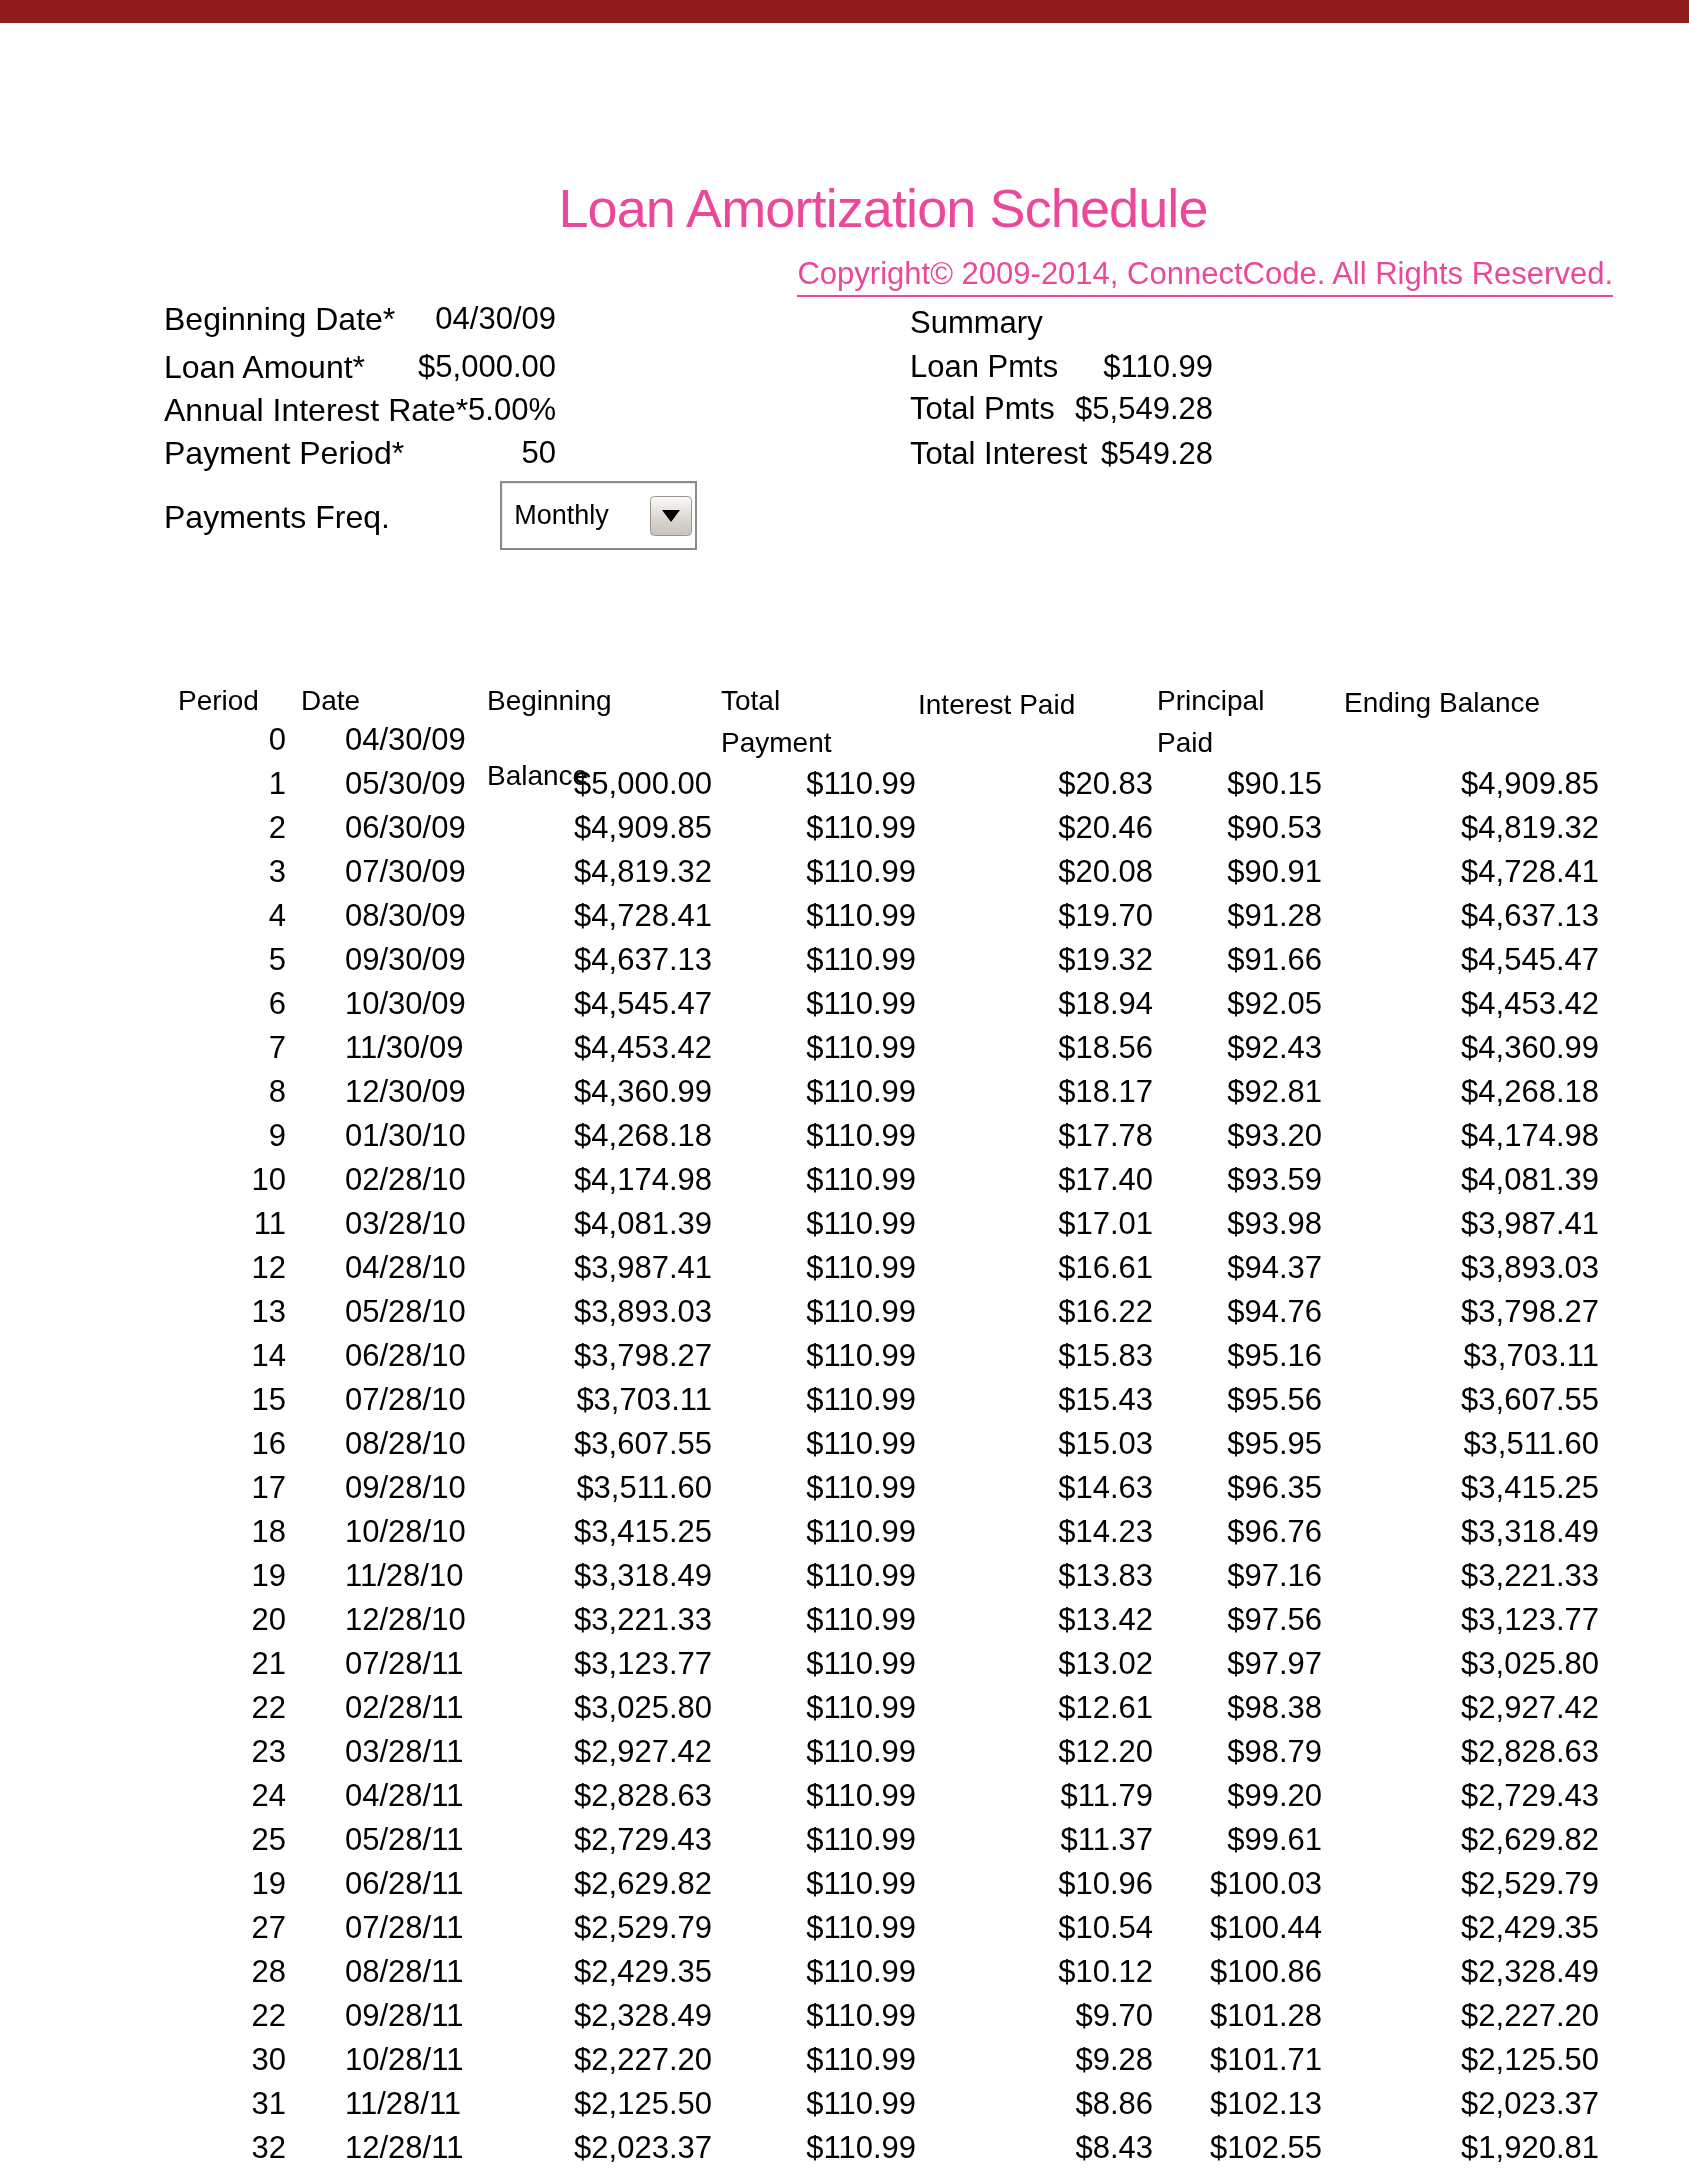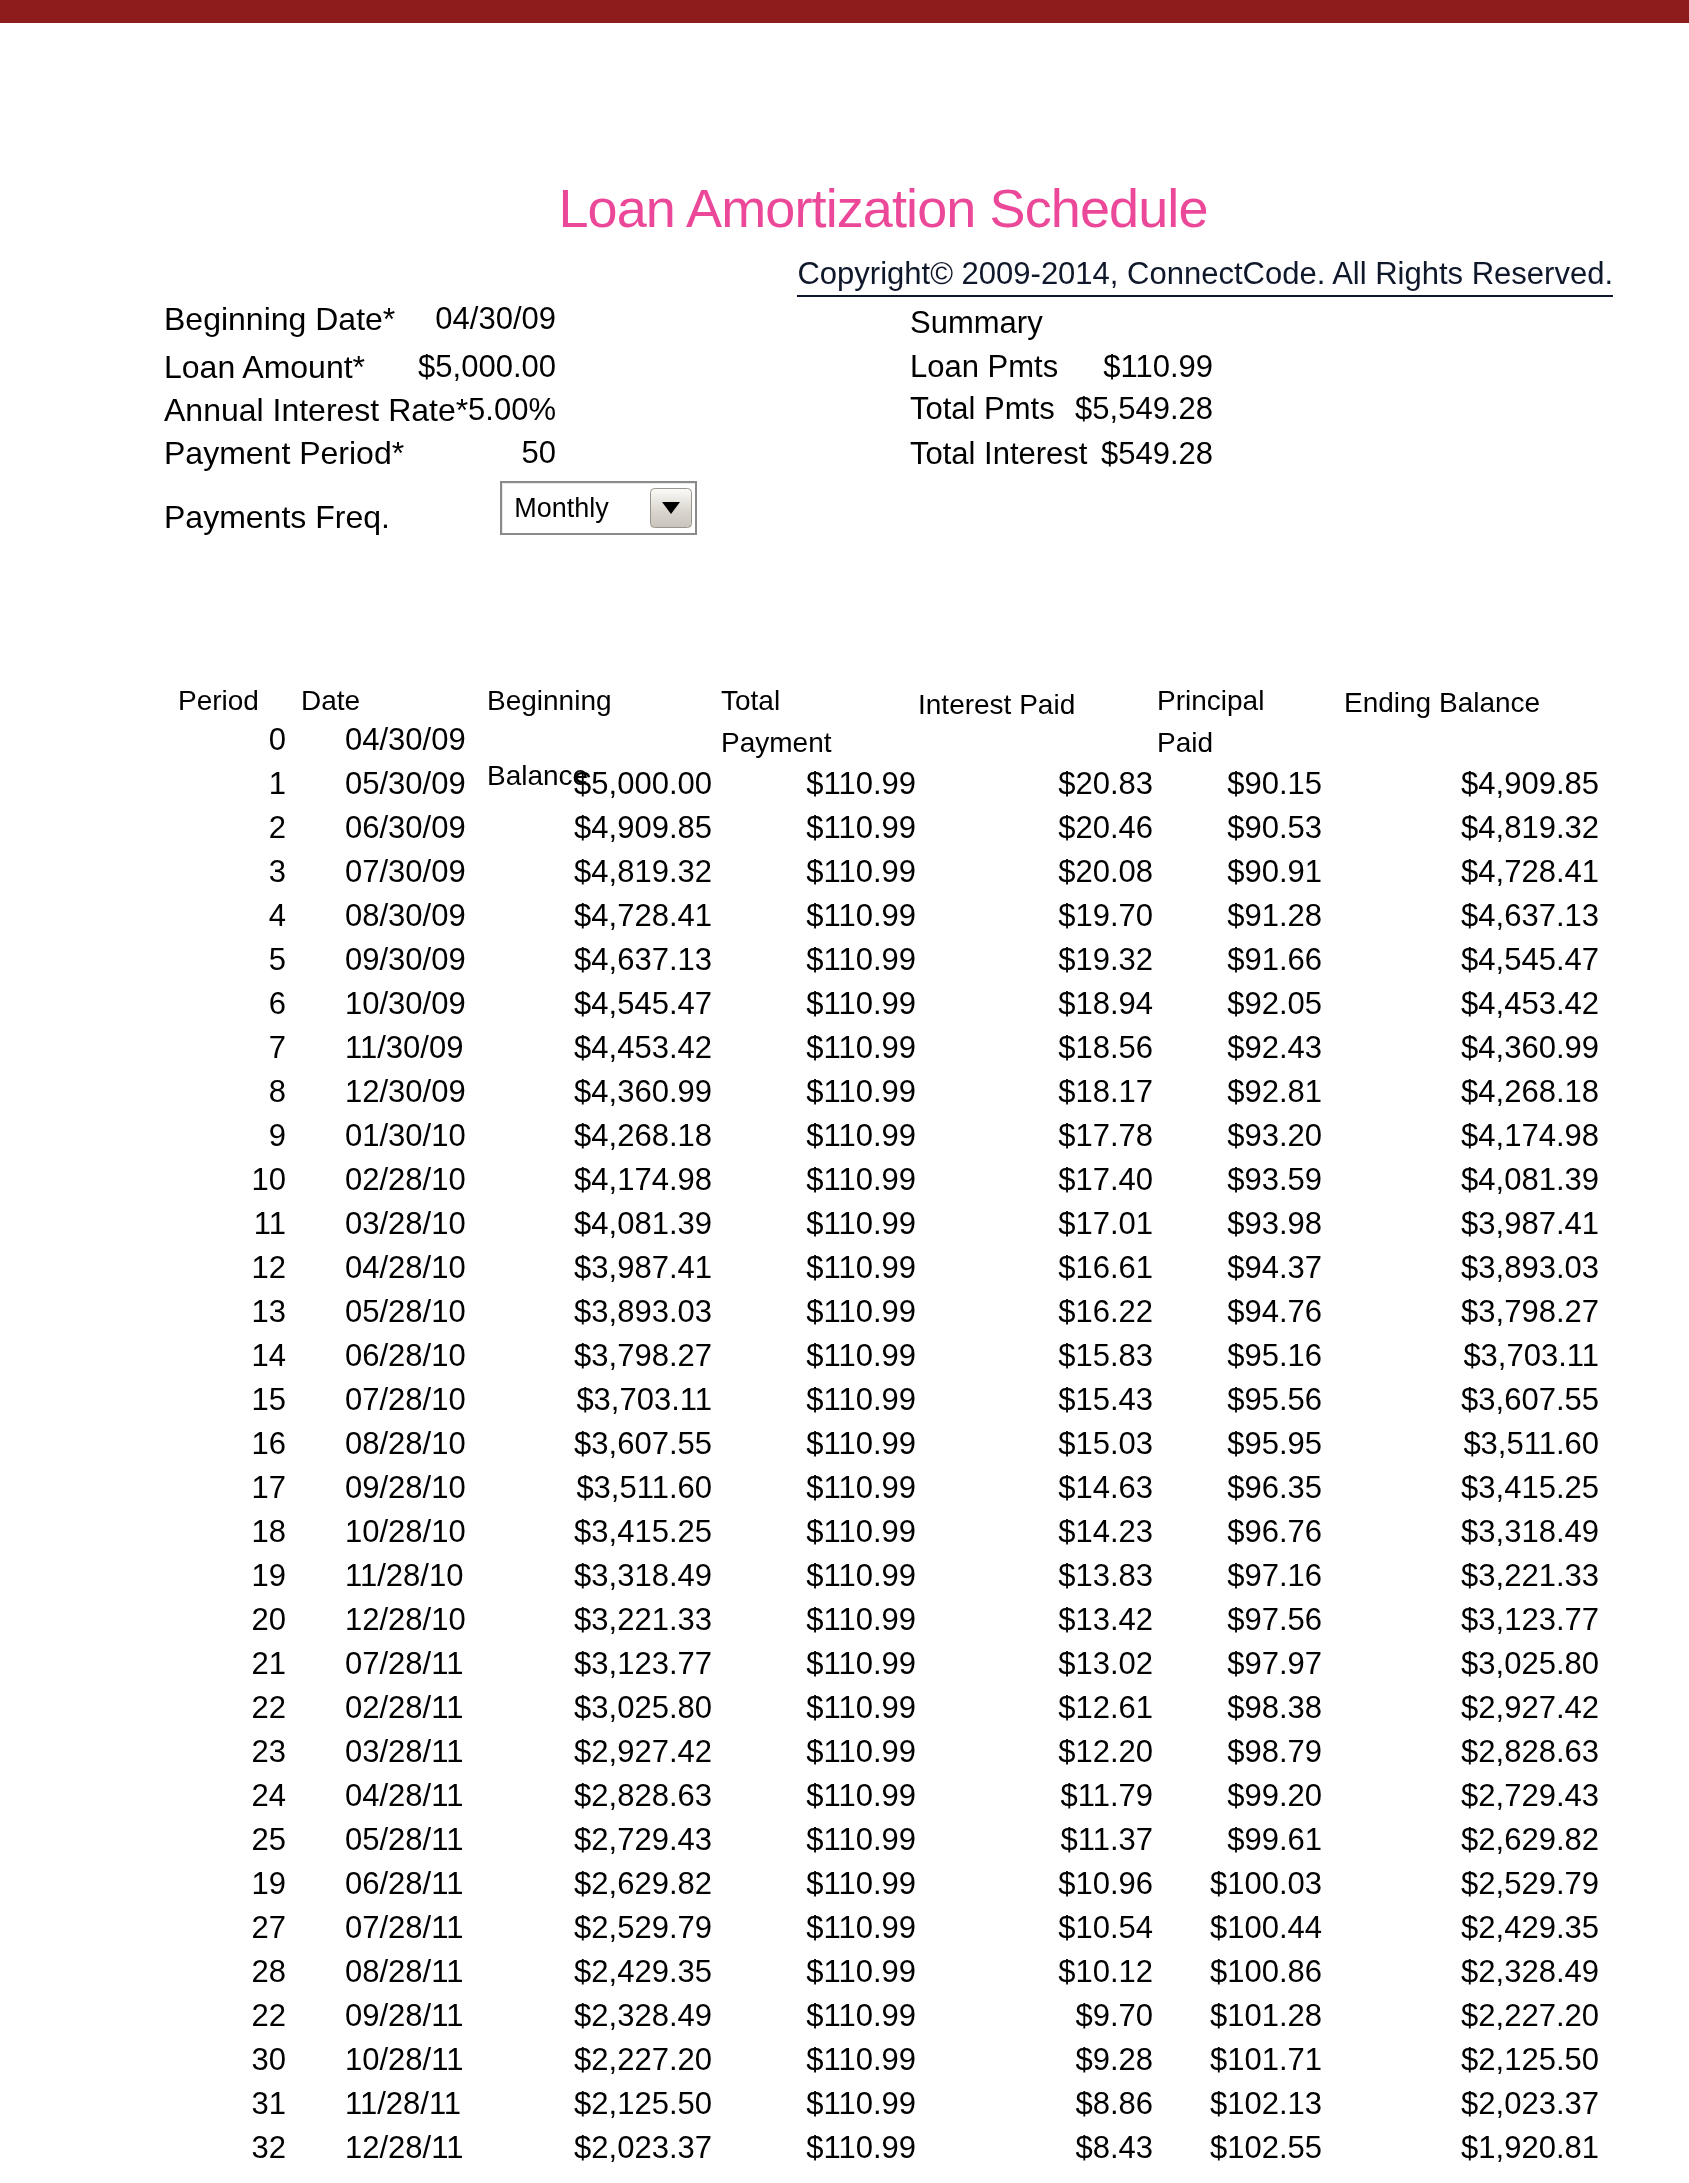--- a/index.html
+++ b/index.html
@@ -18,21 +18,21 @@
     font-size:31px;line-height:37px;white-space:nowrap;
     border-bottom:2.6px solid;padding-bottom:2.6px;cursor:pointer;
     text-decoration:none;
   }
   .param-label{position:absolute;left:164px;font-size:32px;line-height:38px;white-space:nowrap;}
   .param-value{position:absolute;left:262px;width:294px;text-align:right;font-size:31px;line-height:38px;white-space:nowrap;}
   .sum-label{position:absolute;left:910px;font-size:31px;line-height:38px;white-space:nowrap;}
   .sum-value{position:absolute;left:961px;width:252px;text-align:right;font-size:31px;line-height:38px;white-space:nowrap;}
   
   #freq-combo{
-    position:absolute;left:500px;top:481px;width:197px;height:54px;
+    position:absolute;left:500px;top:481px;width:197px;height:69px;
     background:#ffffff;border:2.6px solid #8a8a8a;box-sizing:border-box;
     display:flex;align-items:center;cursor:pointer;
     box-shadow:0.9px 0.9px 0 #e8e8e8 inset;
   }
   #freq-combo .combo-text{
     flex:1;font-size:27px;padding-left:12.2px;white-space:nowrap;overflow:hidden;
   }
   #freq-combo .combo-btn{
     width:42px;height:40px;margin:1.7px 2.6px 1.7px 1.7px;border-radius:4.4px;
     background:linear-gradient(#fbfaf8,#d9d5cd 60%,#c9c5bc);
@@ -58,21 +58,21 @@
 </style>
 </head>
 <body>
 
 <div id="page">
 
   <div id="topbar" style="background: rgb(142, 28, 28);"></div>
 
   <div id="title">Loan Amortization Schedule</div>
 
-  <a id="copyright" style="color: #0f172a;">Copyright© 2009-2014, ConnectCode. All Rights Reserved.</a>
+  <a id="copyright" style="color: #ec4899;">Copyright© 2009-2014, ConnectCode. All Rights Reserved.</a>
 
   <div class="param-label" style="top:300px">Beginning Date*</div>
   <div class="param-value" style="top:300px">04/30/09</div>
 
   <div class="param-label" style="top:348px">Loan Amount*</div>
   <div class="param-value" style="top:348px">$5,000.00</div>
 
   <div class="param-label" style="top:391px">Annual Interest Rate*</div>
   <div class="param-value" style="top:391px">5.00%</div>
 

